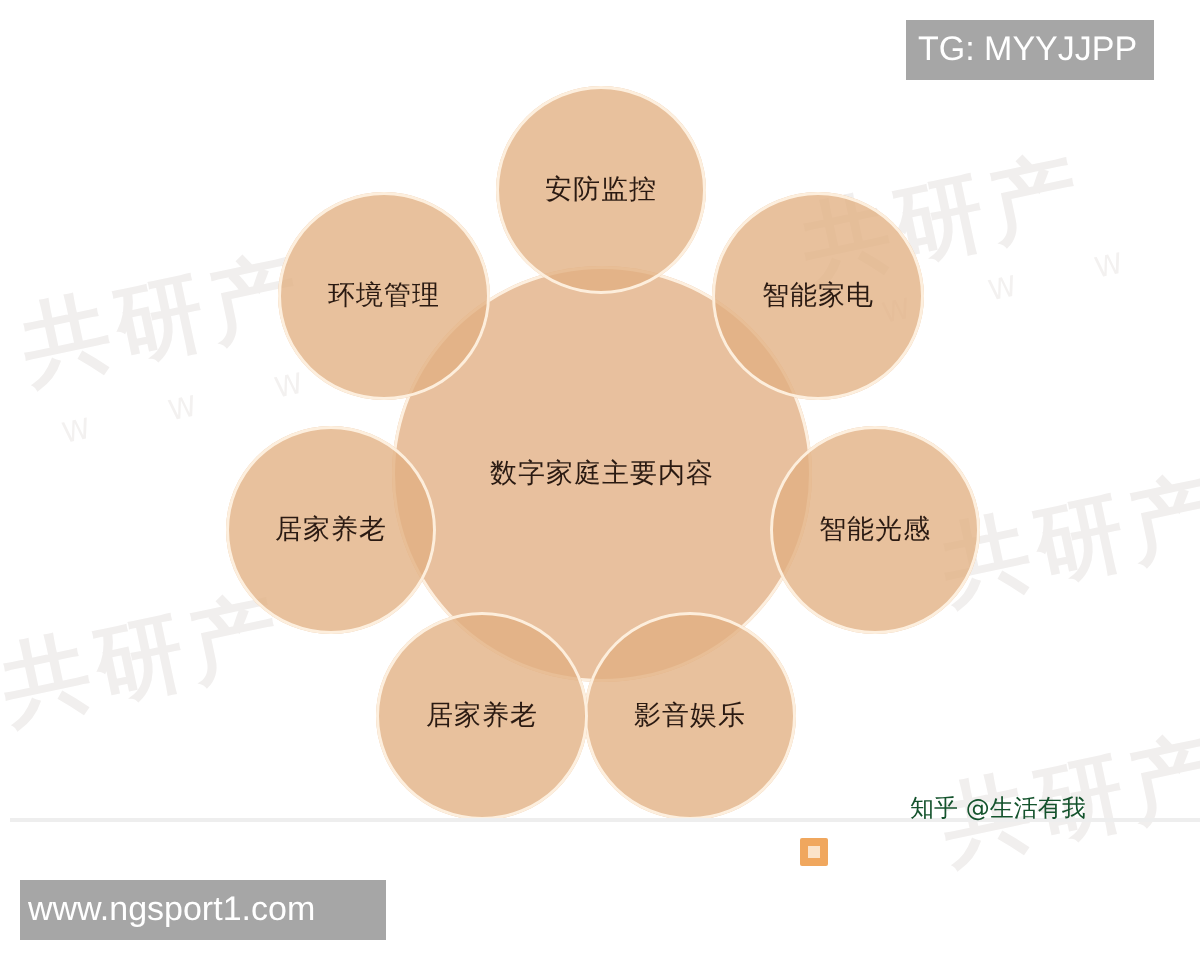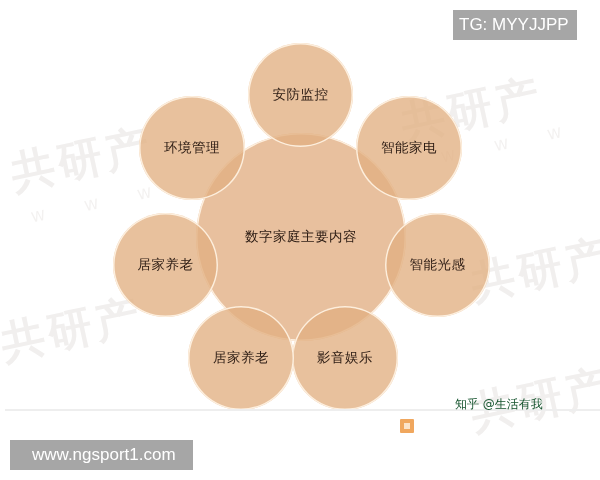--- a/index.html
+++ b/index.html
@@ -49,21 +49,21 @@
   .credit-faint {
     position: absolute; left: 455px; top: 396px; font-size: 12px; color: #14532d;
     white-space: nowrap;
   }
   .overlay-tag {
     position: absolute; background: #a6a6a6; color: #ffffff;
     font-family: "Liberation Sans", sans-serif; white-space: nowrap;
     display: flex; align-items: center;
   }
   .tag-top { left: 453px; top: 10px; width: 124px; height: 30px; font-size: 17px; padding-left: 6px; box-sizing: border-box; }
-  .tag-bottom { left: 10px; top: 440px; width: 183px; height: 30px; font-size: 17px; padding-left: 22px; box-sizing: border-box; }
+  .tag-bottom { left: 10px; top: 440px; width: 183px; height: 30px; font-size: 17px; padding-left: 4px; box-sizing: border-box; }
 </style>
 </head>
 <body>
 
 <div class="canvas">
 
   <div class="watermark" style="left:10px; top:130px;">共研产</div>
   <div class="watermark-sub" style="left:30px; top:195px;">W W W</div>
   <div class="watermark" style="left:400px; top:80px;">共研产</div>
   <div class="watermark-sub" style="left:440px; top:135px;">W W W</div>

